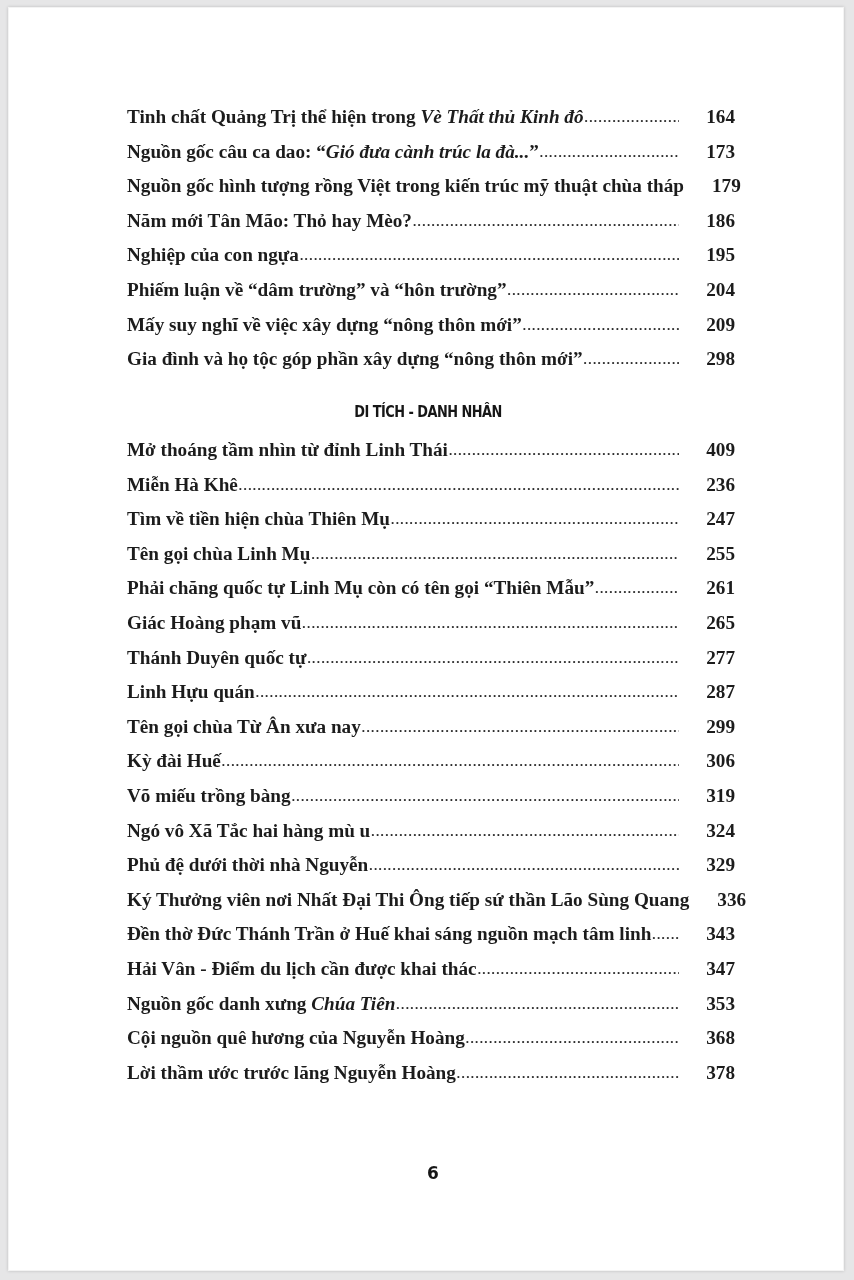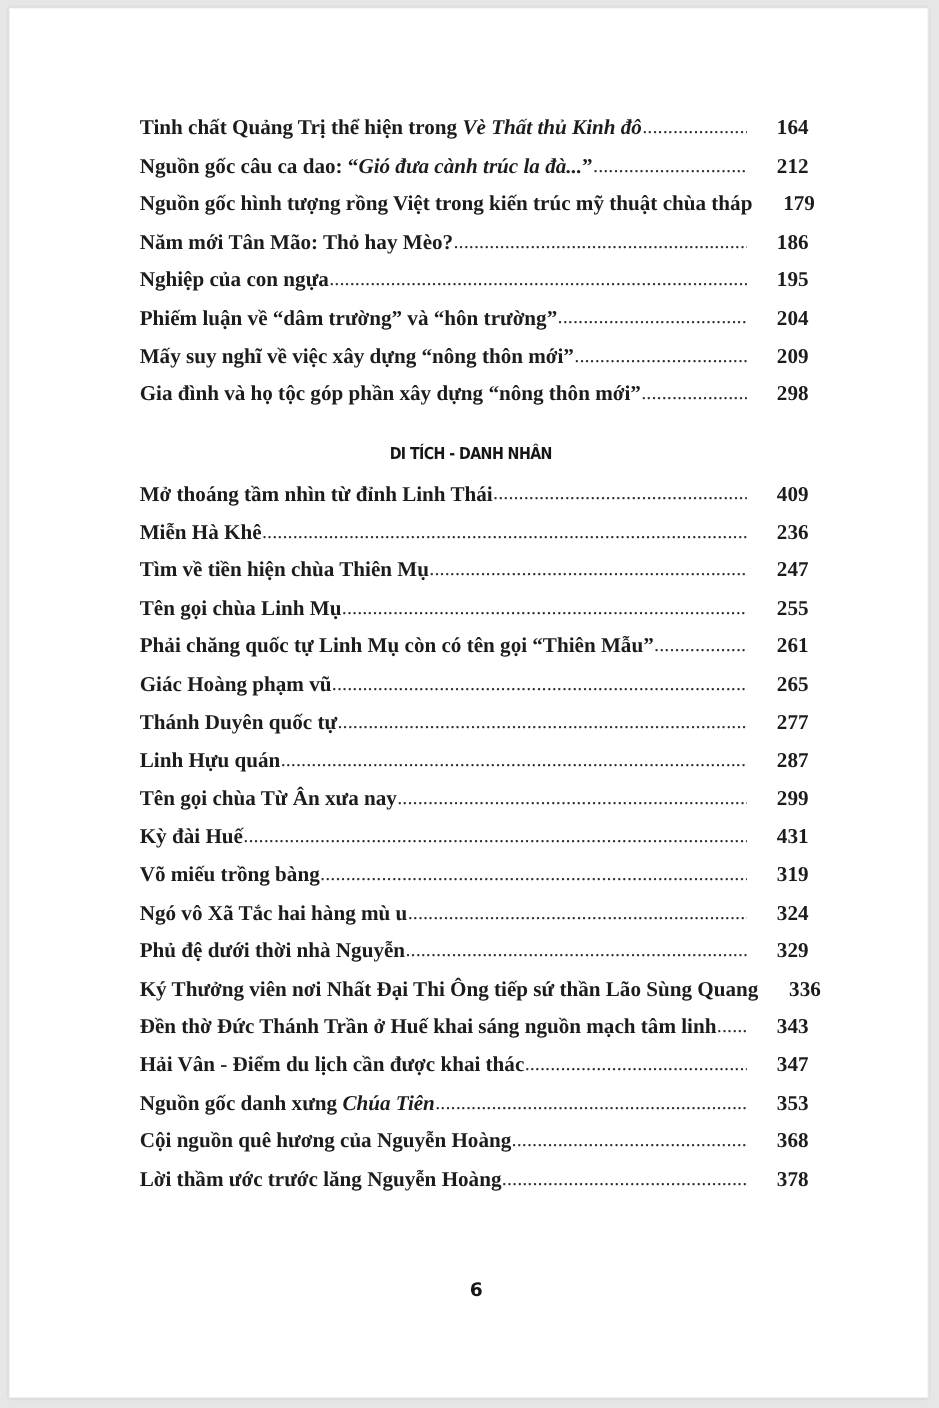--- a/index.html
+++ b/index.html
@@ -102,21 +102,21 @@
 
 <div class="toc toc-section-1" id="toc-s1">
     <div class="toc-row">
     <span class="toc-title"><span>Tinh chất Quảng Trị thể hiện trong </span><i>Vè Thất thủ Kinh đô</i><span></span></span>
     <span class="toc-leader"></span>
     <span class="toc-page">164</span>
   </div>
     <div class="toc-row">
     <span class="toc-title"><span>Nguồn gốc câu ca dao: “</span><i>Gió đưa cành trúc la đà...</i><span>”</span></span>
     <span class="toc-leader"></span>
-    <span class="toc-page">212</span>
+    <span class="toc-page">173</span>
   </div>
     <div class="toc-row">
     <span class="toc-title"><span>Nguồn gốc hình tượng rồng Việt trong kiến trúc mỹ thuật chùa tháp</span><i></i><span></span></span>
     <span class="toc-leader"></span>
     <span class="toc-page">179</span>
   </div>
     <div class="toc-row">
     <span class="toc-title"><span>Năm mới Tân Mão: Thỏ hay Mèo?</span><i></i><span></span></span>
     <span class="toc-leader"></span>
     <span class="toc-page">186</span>
@@ -187,21 +187,21 @@
     <span class="toc-page">287</span>
   </div>
     <div class="toc-row">
     <span class="toc-title"><span>Tên gọi chùa Từ Ân xưa nay</span><i></i><span></span></span>
     <span class="toc-leader"></span>
     <span class="toc-page">299</span>
   </div>
     <div class="toc-row">
     <span class="toc-title"><span>Kỳ đài Huế</span><i></i><span></span></span>
     <span class="toc-leader"></span>
-    <span class="toc-page">431</span>
+    <span class="toc-page">306</span>
   </div>
     <div class="toc-row">
     <span class="toc-title"><span>Võ miếu trồng bàng</span><i></i><span></span></span>
     <span class="toc-leader"></span>
     <span class="toc-page">319</span>
   </div>
     <div class="toc-row">
     <span class="toc-title"><span>Ngó vô Xã Tắc hai hàng mù u</span><i></i><span></span></span>
     <span class="toc-leader"></span>
     <span class="toc-page">324</span>

